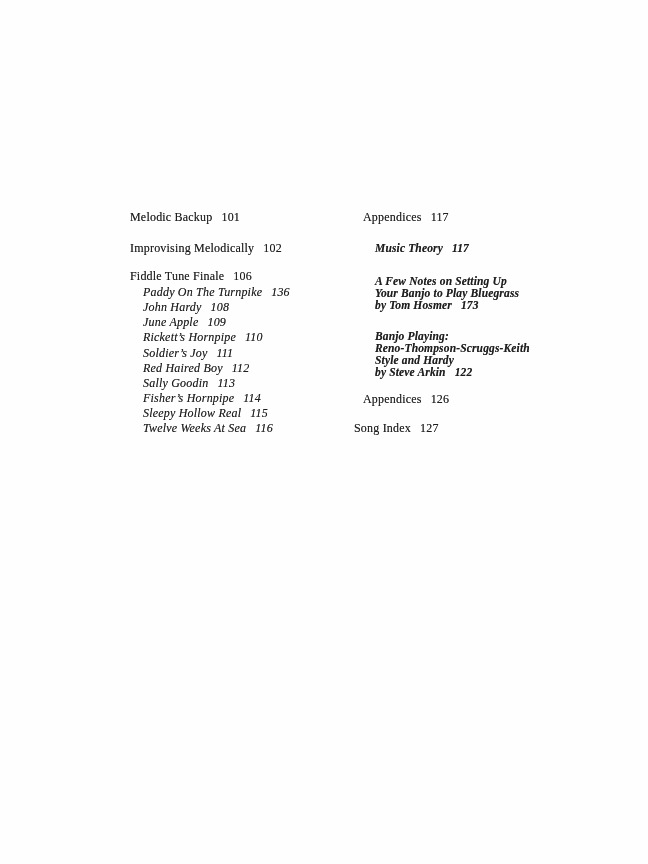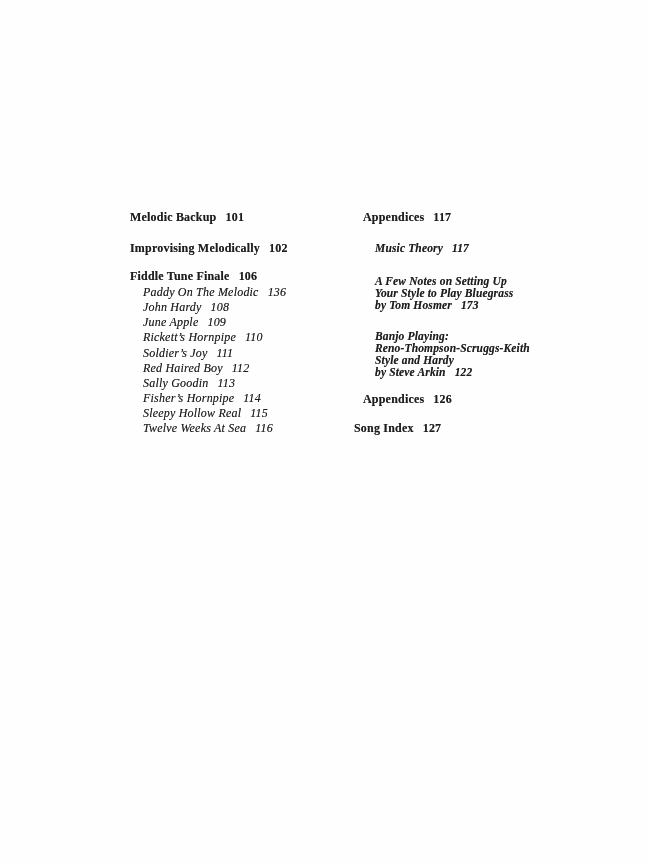--- a/index.html
+++ b/index.html
@@ -20,21 +20,21 @@
     background: #fefefe;
   }
   .entry {
     position: absolute;
     white-space: nowrap;
     color: #1e1e1e;
     line-height: 1;
     text-shadow: 0 0 0.5px rgba(25,25,25,0.55);
   }
   .h {
-    font-weight: 700;
+    font-weight: 400;
     font-size: 12px;
     letter-spacing: 0.2px;
   }
   .it {
     font-style: italic;
     font-weight: 400;
     font-size: 12px;
     letter-spacing: 0.2px;
   }
   .rs {
@@ -59,21 +59,21 @@
     <div class="entry h" style="left:130px; top:211px">
       <span>Melodic Backup</span><span class="pg">101</span>
     </div>
     <div class="entry h" style="left:130px; top:242px">
       <span>Improvising Melodically</span><span class="pg">102</span>
     </div>
     <div class="entry h" style="left:130px; top:270px">
       <span>Fiddle Tune Finale</span><span class="pg">106</span>
     </div>
     <div class="entry it" style="left:143px; top:286px">
-      <span>Paddy On The Melodic</span><span class="pg">136</span>
+      <span>Paddy On The Turnpike</span><span class="pg">136</span>
     </div>
     <div class="entry it" style="left:143px; top:301px">
       <span>John Hardy</span><span class="pg">108</span>
     </div>
     <div class="entry it" style="left:143px; top:316px">
       <span>June Apple</span><span class="pg">109</span>
     </div>
     <div class="entry it" style="left:143px; top:331px">
       <span>Rickett’s Hornpipe</span><span class="pg">110</span>
     </div>
@@ -99,21 +99,21 @@
 
   <div>
     <div class="entry h" style="left:363px; top:211px">
       <span>Appendices</span><span class="pg">117</span>
     </div>
     <div class="entry rs" style="left:375px; top:243px">
       <span>Music Theory</span><span class="pg">117</span>
     </div>
     <div class="entry rs block" style="left:375px; top:275px">
       <div>A Few Notes on Setting Up</div>
-      <div>Your Style to Play Bluegrass</div>
+      <div>Your Banjo to Play Bluegrass</div>
       <div>
         <span>by Tom Hosmer</span><span class="pg">173</span>
       </div>
     </div>
     <div class="entry rs block" style="left:375px; top:330px">
       <div>Banjo Playing:</div>
       <div>Reno-Thompson-Scruggs-Keith</div>
       <div>Style and Hardy</div>
       <div>
         <span>by Steve Arkin</span><span class="pg">122</span>

